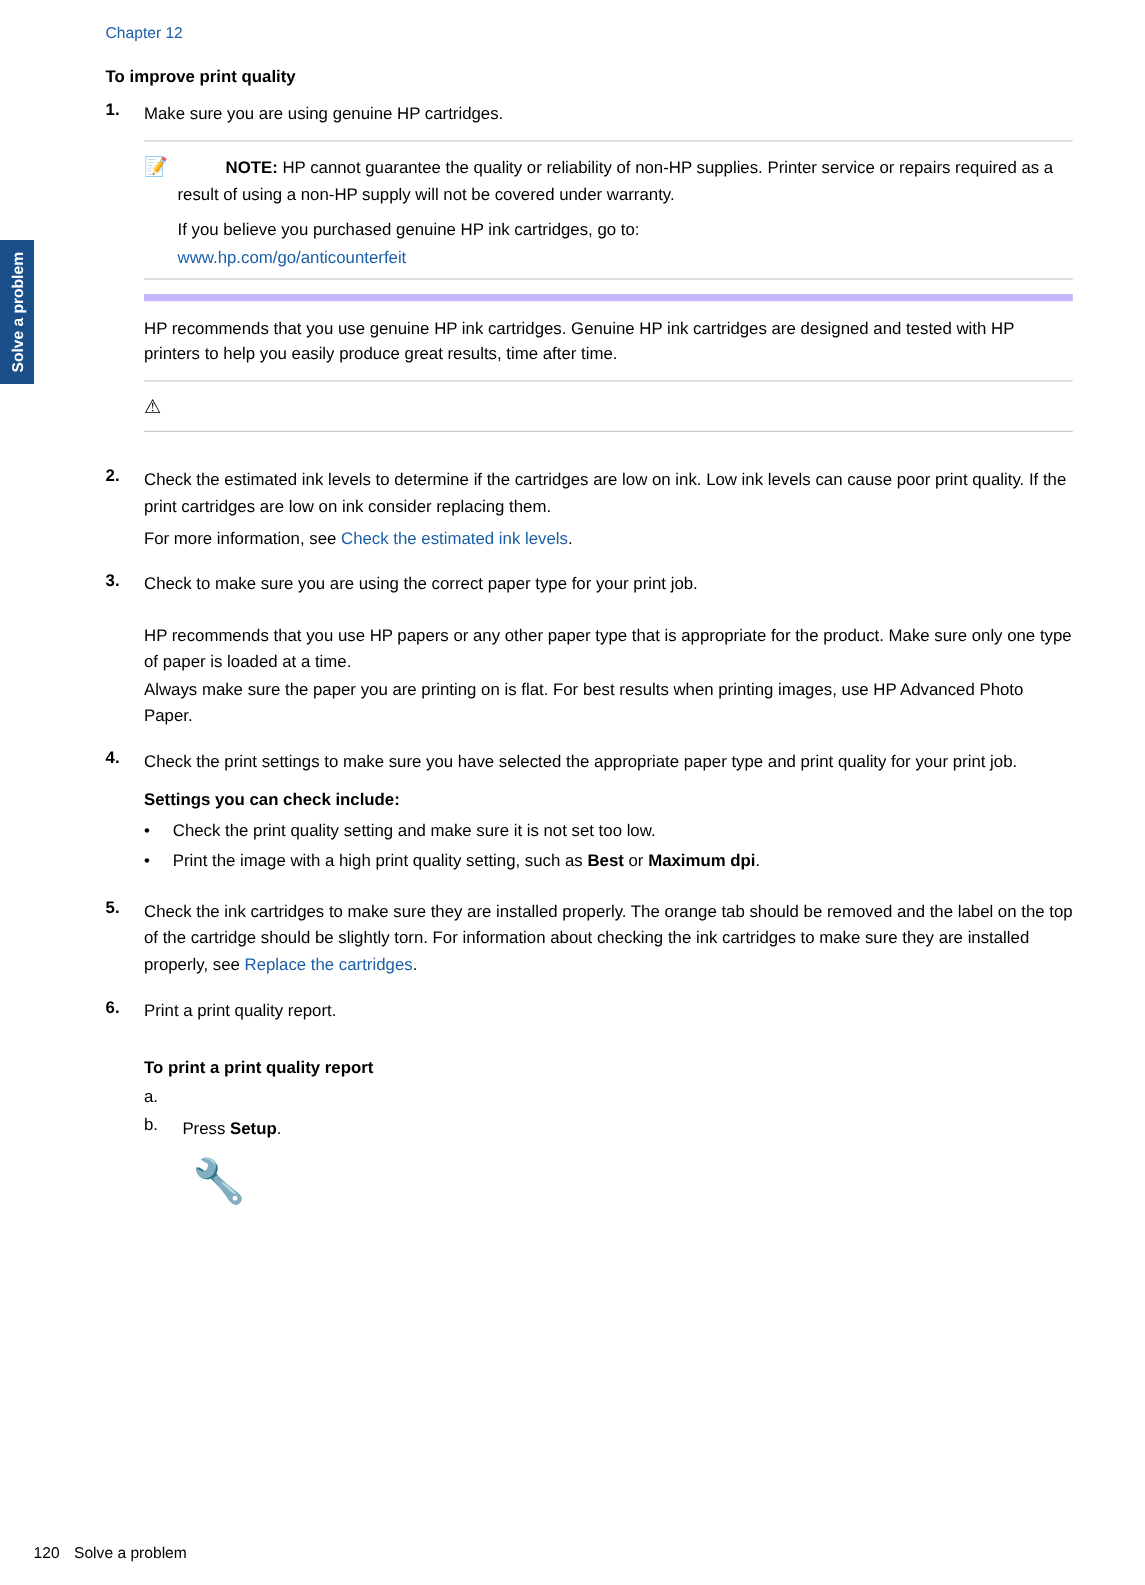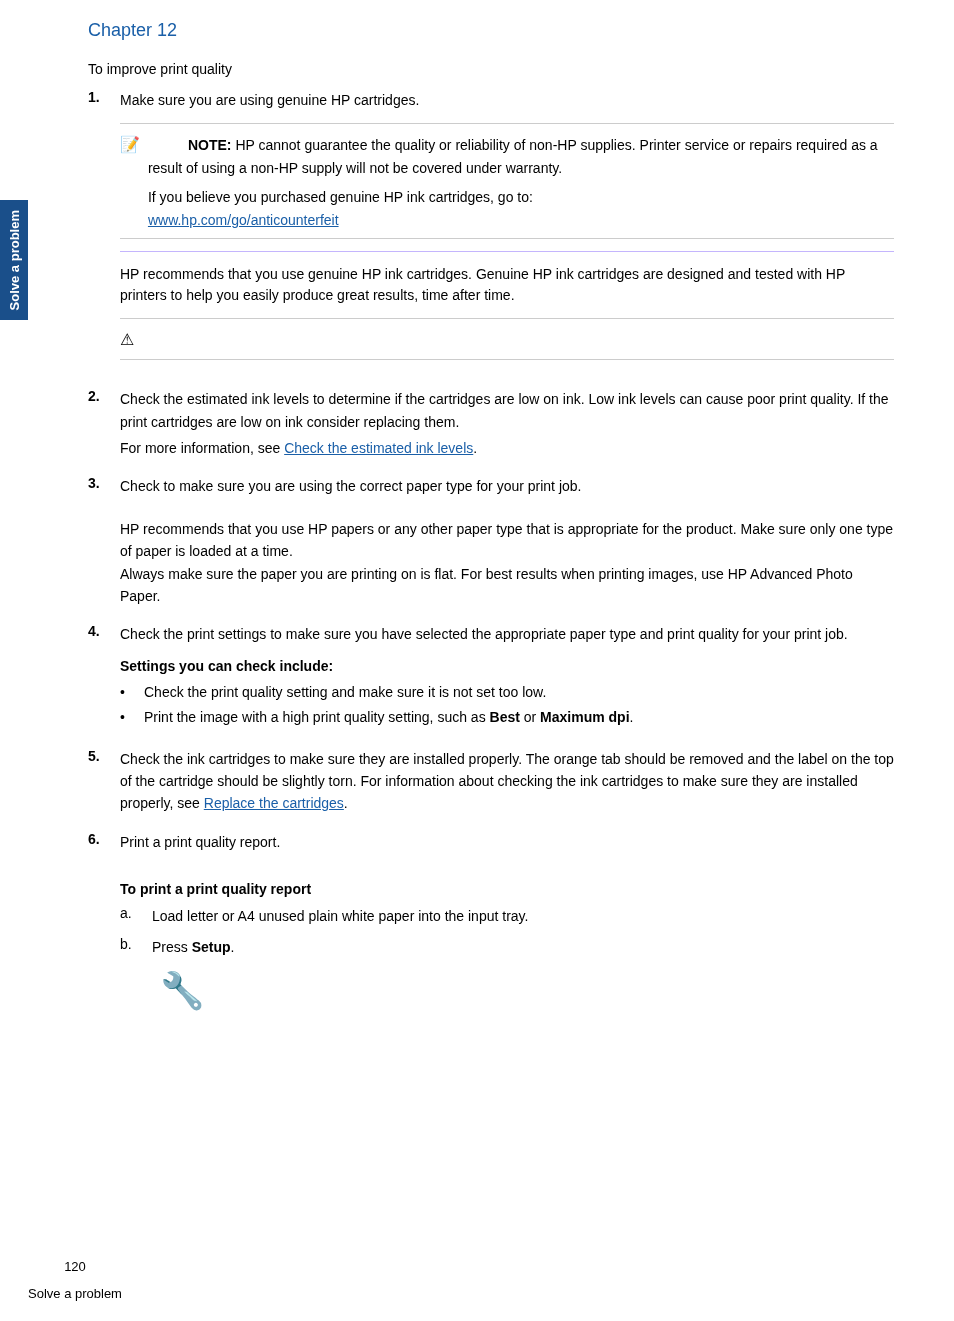--- a/index.html
+++ b/index.html
@@ -48,26 +48,26 @@
     }
 
     .main-content {
       margin-left: 28px;
       padding: 20px 60px 40px 60px;
       flex: 1;
     }
 
     .chapter-header {
       color: #1a5fa8;
-      font-size: 18px;
+      font-size: 13px;
       margin-bottom: 20px;
     }
 
     .section-title {
-      font-weight: normal;
+      font-weight: bold;
       font-size: 14px;
       margin-bottom: 12px;
     }
 
     .numbered-item {
       display: flex;
       margin-bottom: 16px;
       gap: 8px;
     }
 
@@ -121,33 +121,32 @@
       margin-top: 1px;
     }
 
     .caution-label {
       font-weight: bold;
       font-size: 14px;
     }
 
     .link-text {
       color: #1a5fa8;
-      text-decoration: underline;
       cursor: pointer;
       margin-top: 31px;
     }
 
     .hp-note-text {
       margin-top: 8px;
       font-size: 14px;
       line-height: 1.5;
     }
 
     .divider-paragraph {
-      border-top: 1px solid #c4b5fd;
+      border-top: 6px solid #c4b5fd;
       padding-top: 12px;
       margin: 12px 0;
       font-size: 14px;
       line-height: 1.5;
     }
 
     .sub-section-title {
       font-weight: bold;
       font-size: 14px;
       margin-bottom: 8px;
@@ -174,21 +173,20 @@
 
     .page-footer {
       position: absolute;
       bottom: 20px;
       left: 28px;
       display: flex;
       align-items: center;
       gap: 12px;
       font-size: 13px;
       color: #000;
-      flex-direction: column;
     }
 
     .page-number {
       font-size: 13px;
     }
 
     .footer-text {
       font-size: 13px;
     }
 
@@ -302,21 +300,20 @@
     <div class="numbered-item">
       <span class="item-number">6.</span>
       <div class="item-content">
         <div class="body-text">Print a print quality report.</div>
 
         <div style="margin-top:28px;">
           <div class="sub-section-title">To print a print quality report</div>
 
           <div class="numbered-item" style="margin-bottom:8px;">
             <span class="item-letter">a.</span>
-            <span class="body-text">Load letter or A4 unused plain white paper into the input tray.</span>
           </div>
 
           <div class="numbered-item" style="margin-bottom:8px;">
             <span class="item-letter">b.</span>
             <span class="body-text">Press <strong>Setup</strong>.</span>
           </div>
 
           <div style="margin-top:12px; margin-left:32px;">
             <span class="setup-icon">🔧</span>
           </div>

